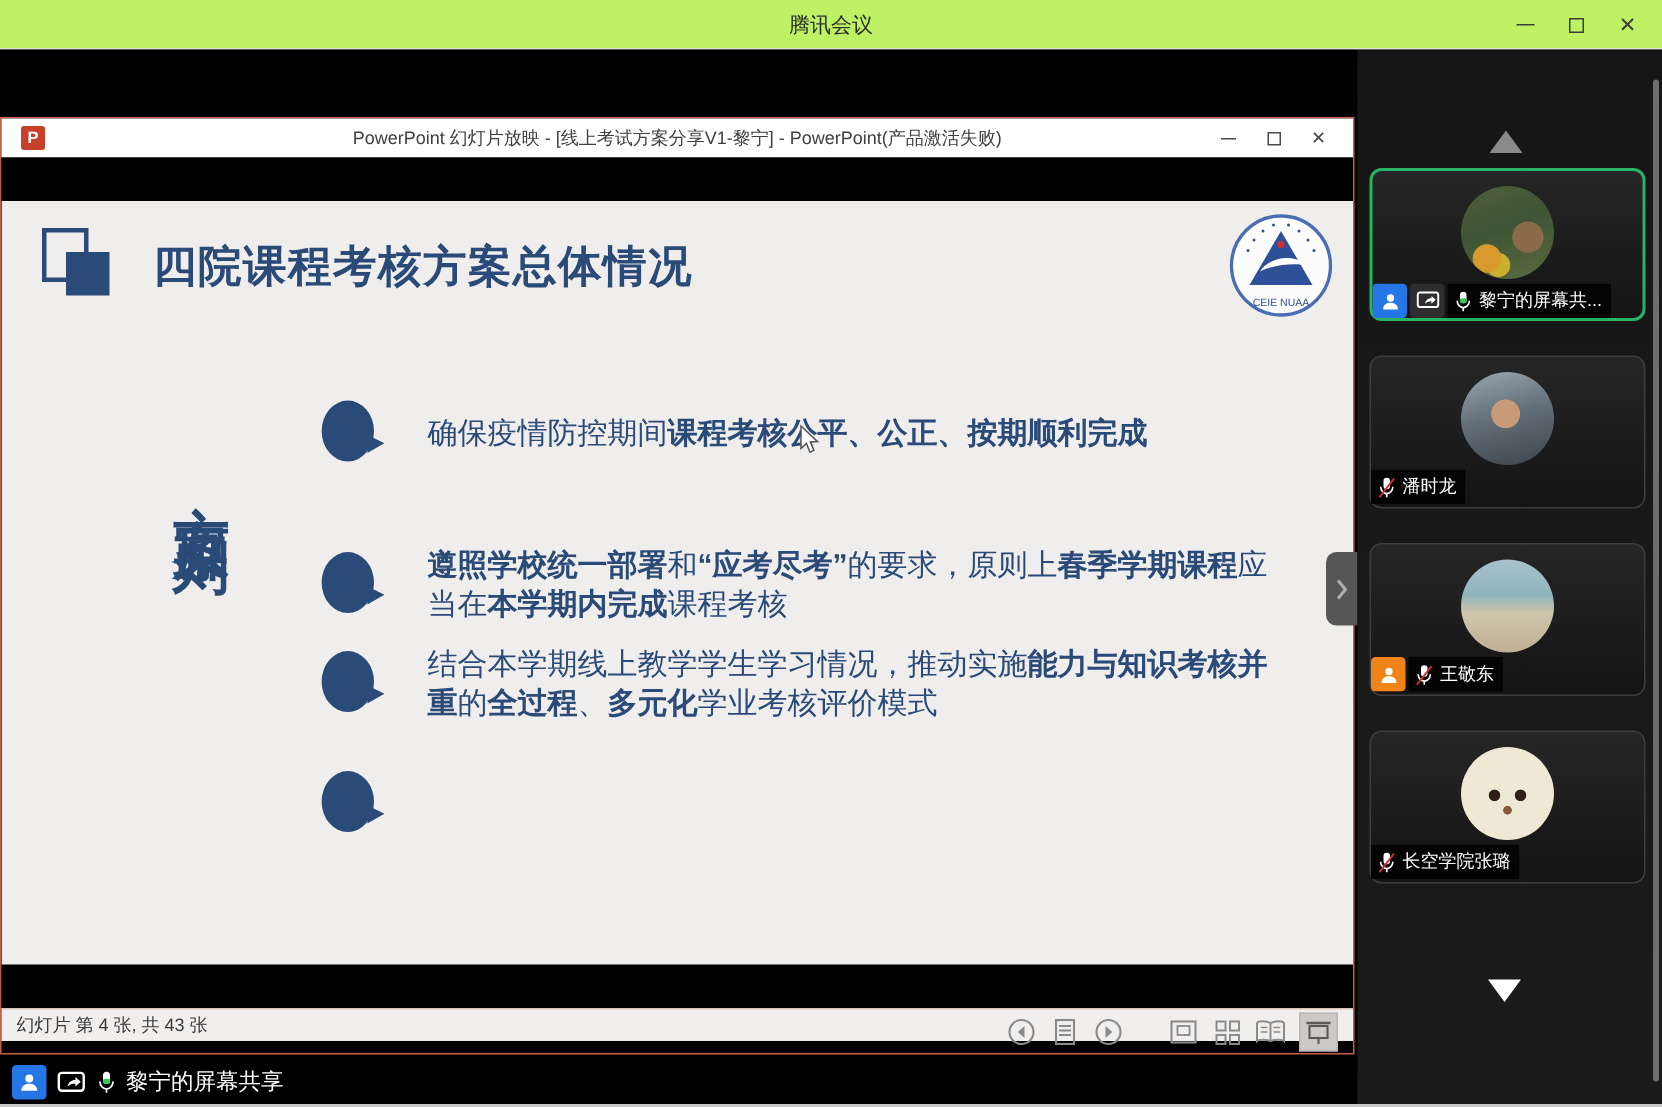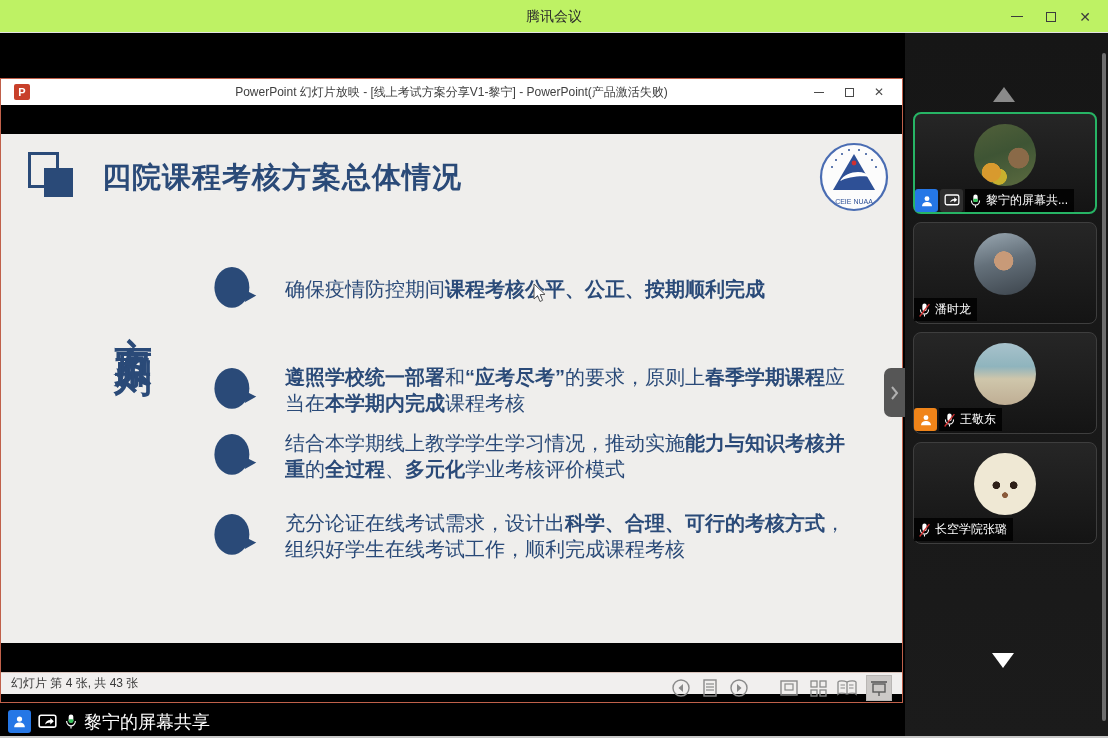--- a/index.html
+++ b/index.html
@@ -57,31 +57,31 @@
   .sicon.gap { width:12px; }
   .sicon.pressed { background:#ccc9c7; border:1px solid #b9b6b4; width:26px; height:26px; }
 
   
   .collapse-tab { position:absolute; left:884px; top:335px; width:21px; height:49px; background:#565656; border-radius:7px 0 0 7px; display:flex; align-items:center; justify-content:center; color:#a8a8a8; font-size:16px; }
 
   
   .share-bottom { position:absolute; left:0; top:672px; width:905px; height:33px; background:#000; display:flex; align-items:center; }
   .sb-badge { width:23px; height:23px; border-radius:3px; margin-left:8px; display:flex; align-items:center; justify-content:center; }
   .sb-icon { margin-left:7px; display:flex; align-items:center; }
-  .sb-label { margin-left:6px; color:#fff; font-size:18px; }
+  .sb-label { margin-left:6px; color:#fff; font-size:15px; }
 
   
   .cursor { position:absolute; left:533px; top:250px; z-index:50; }
 
   
   .sidebar { position:absolute; left:905px; top:33px; width:203px; height:705px; background:linear-gradient(180deg,#161616,#1b1b1b); }
   .scrollbar { position:absolute; right:2px; top:20px; width:4px; height:668px; background:#7d7d7d; border-radius:2px; opacity:.85; }
   .scroll-up { position:absolute; left:88px; top:54px; width:0; height:0; border-left:11px solid transparent; border-right:11px solid transparent; border-bottom:15px solid #8a8a8a; }
   .scroll-down { position:absolute; left:87px; top:620px; width:0; height:0; border-left:11px solid transparent; border-right:11px solid transparent; border-top:15px solid #ffffff; z-index:20; }
-  .tiles { position:absolute; left:8px; top:79px; width:184px; display:flex; flex-direction:column; gap:8px; }
+  .tiles { position:absolute; left:8px; top:79px; width:184px; display:flex; flex-direction:column; gap:23px; }
   .tile { position:relative; width:184px; height:102px; background:linear-gradient(180deg,#262626,#141414); border:1px solid #3e3e3e; border-radius:8px; }
   .tile.active { border:2px solid #27b465; }
   .avatar { width:62px; height:62px; border-radius:50%; margin:10px auto 0 auto; }
   .av0 { background:radial-gradient(circle at 28% 78%, #d89a2e 0 14%, transparent 15%),radial-gradient(circle at 40% 85%, #c8b02e 0 12%, transparent 13%),radial-gradient(circle at 72% 55%, #8a6a48 0 18%, transparent 19%),linear-gradient(160deg,#51603a 0%,#3e5434 45%,#5c6b40 100%); }
   .av1 { background:radial-gradient(circle at 48% 45%, #c89a78 0 20%, transparent 21%),linear-gradient(165deg,#9aa8b2 0%,#64707a 45%,#3c444c 100%); }
   .av2 { background:linear-gradient(180deg,#a8c2cc 0%,#8fb4bd 38%,#cfc6ab 58%,#bfae94 100%); }
   .av3 { background:radial-gradient(circle at 36% 52%, #2e2018 0 7%, transparent 8%),radial-gradient(circle at 64% 52%, #2e2018 0 7%, transparent 8%),radial-gradient(circle at 50% 68%, #8a5a3a 0 5%, transparent 6%),#efe8d4; }
   .av4 { background:radial-gradient(circle at 42% 42%, #3a2a1e 0 6%, transparent 7%),radial-gradient(circle at 62% 44%, #3a2a1e 0 6%, transparent 7%),radial-gradient(circle at 50% 30%, #e8cba4 0 40%, transparent 41%),linear-gradient(180deg,#e3c19a 0%,#d7ab7e 60%,#caa072 100%); }
   .name-row { position:absolute; left:0; bottom:2px; height:23px; display:flex; align-items:stretch; max-width:182px; overflow:hidden; }
   .tile.active .name-row { left:0; bottom:0; }
@@ -176,21 +176,20 @@
                   <path d="M40 30 L52 36 L38 44 Z" fill="#2a4a78"></path>
                   <ellipse cx="22" cy="26" rx="21.5" ry="25" fill="#2a4a78"></ellipse>
                 </svg>
                 <p class="bullet-text"><span>结合本学期线上教学学生学习情况，推动实施</span><span class="b">能力与知识考核并重</span><span>的</span><span class="b">全过程</span><span>、</span><span class="b">多元化</span><span>学业考核评价模式</span></p>
               </div>
               <div class="bullet-row" style="top: 376px;">
                 <svg class="bubble" viewBox="0 0 64 56">
                   <path d="M40 30 L52 36 L38 44 Z" fill="#2a4a78"></path>
                   <ellipse cx="22" cy="26" rx="21.5" ry="25" fill="#2a4a78"></ellipse>
                 </svg>
-                <p class="bullet-text"><span>充分论证在线考试需求，设计出</span><span class="b">科学、合理、可行的考核方式</span><span>，组织好学生在线考试工作，顺利完成课程考核</span></p>
               </div>
             </div>
         </div>
       </div>
 
       <div class="ppt-statusbar">
         <div class="status-left">幻灯片 第 4 张, 共 43 张</div>
         <div class="status-icons">
           <div class="sicon">
             <svg width="18" height="18" viewBox="0 0 18 18">

